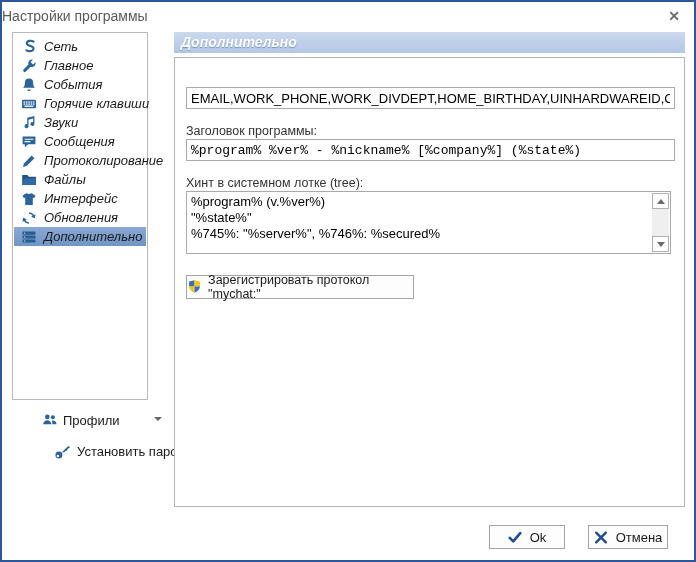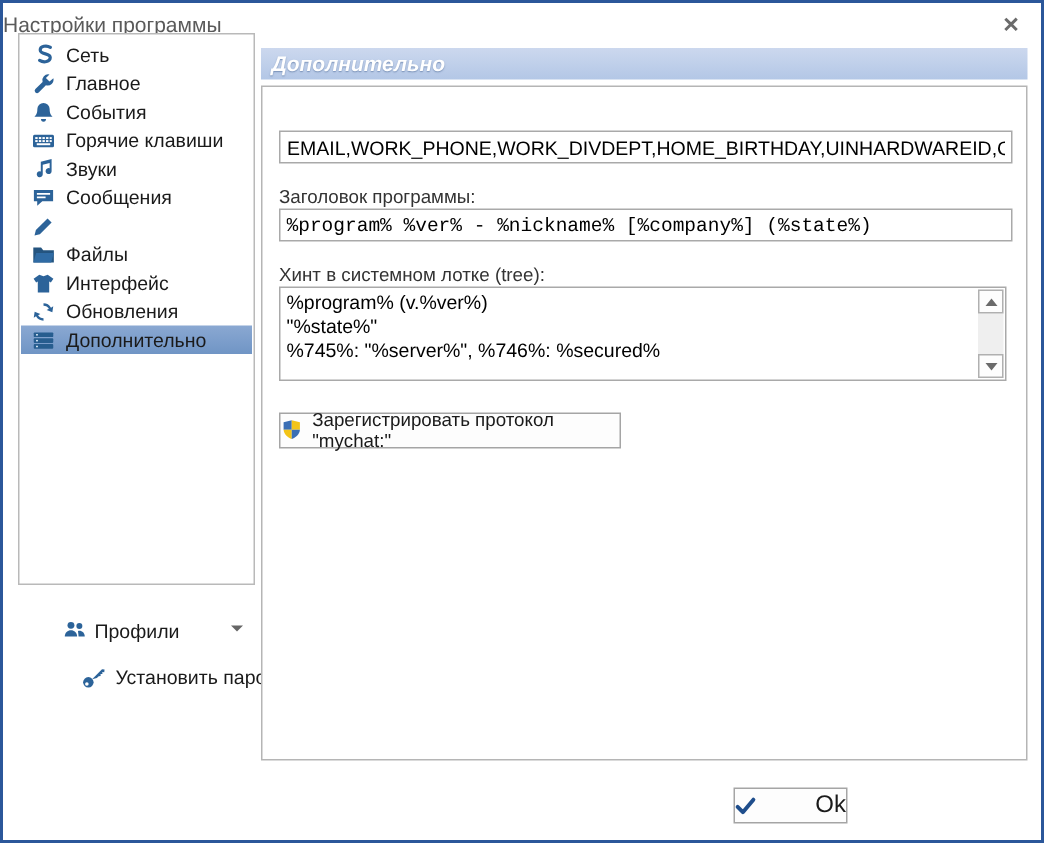--- a/index.html
+++ b/index.html
@@ -25,23 +25,23 @@
   }
   .close-btn {
     position: absolute; right: 10px; top: 5px;
     width: 20px; height: 20px; line-height: 18px;
     text-align: center; font-size: 14px; font-weight: bold; color: #6b6b6b;
     cursor: default;
   }
 
   
   .listbox {
-    position: absolute; left: 10px; top: 20px;
-    width: 158px; height: 368px;
-    border: 1px solid #b9b9b9; background: #ffffff;
+    position: absolute; left: 10px; top: 30px;
+    width: 136px; height: 368px;
+    border: 1px solid #b9b9b9; background: #ffffff; font-style: italic;
   }
   .item {
     position: absolute; left: 1px; right: 1px; height: 19px;
     display: flex; align-items: center;
     padding-left: 7px; font-size: 13px; color: #1a1a1a;
     white-space: nowrap;
   }
   .item.selected {
     background: linear-gradient(180deg, #8aa8d2, #7095c5);
   }
@@ -118,22 +118,22 @@
     display: flex; align-items: center; justify-content: center;
     font-size: 12.5px; color: #1a1a1a; cursor: default;
   }
   .reg-btn .ic { width: 16px; height: 16px; margin-right: 6px; }
   .reg-btn .ic svg { width: 15px; height: 15px; display: block; }
 
   
   .footer-btn {
     position: absolute; top: 523px; height: 24px;
     border: 1px solid #a5a5a5; background: #fdfdfd;
-    display: flex; align-items: center; justify-content: space-between;
-    font-size: 16px; color: #1a1a1a; cursor: default;
+    display: flex; align-items: center; justify-content: center;
+    font-size: 13px; color: #1a1a1a; cursor: default;
   }
   .footer-btn .ic { width: 15px; height: 13px; margin-right: 7px; }
   .footer-btn .ic svg { width: 14px; height: 13px; display: block; }
   .btn-ok { left: 487px; width: 76px; }
   .btn-cancel { left: 586px; width: 80px; }
 
   .ic svg { overflow: visible; }
 </style>
 </head>
 <body>
@@ -217,20 +217,21 @@
         </span>
       <span class="lbl">Сообщения</span>
     </div>
 
     <div class="item" style="top:118px">
       <span class="ic">
           <svg viewBox="0 0 16 16">
             <path d="M2 14l.9-3.6 7.8-7.8 2.7 2.7-7.8 7.8z" fill="#2c6399"></path>
           </svg>
         </span>
+      <span class="lbl">Протоколирование</span>
     </div>
 
     <div class="item" style="top:156px">
       <span class="ic">
           <svg viewBox="0 0 16 16">
             <path d="M5.2 2.2 8 3.1l2.8-.9 3.8 2.6-1.7 2.5-1.1-.7V14H4.2V6.6l-1.1.7-1.7-2.5z" fill="#2c6399"></path>
           </svg>
         </span>
       <span class="lbl">Интерфейс</span>
     </div>
@@ -340,14 +341,22 @@
   </div>
 
   <div class="footer-btn btn-ok">
     <span class="ic">
         <svg viewBox="0 0 16 14">
           <path d="M2 7.5 6 11.5 14 2" fill="none" stroke="#1f4e8c" stroke-width="3" stroke-linecap="round" stroke-linejoin="round"></path>
         </svg>
       </span>
     <span>Ok</span>
   </div>
+  <div class="footer-btn btn-cancel">
+    <span class="ic">
+        <svg viewBox="0 0 16 14">
+          <path d="M2.5 1.5 13.5 12.5 M13.5 1.5 2.5 12.5" fill="none" stroke="#1f4e8c" stroke-width="2.8" stroke-linecap="round"></path>
+        </svg>
+      </span>
+    <span>Отмена</span>
+  </div>
 
 </div>
 
 </body></html>

